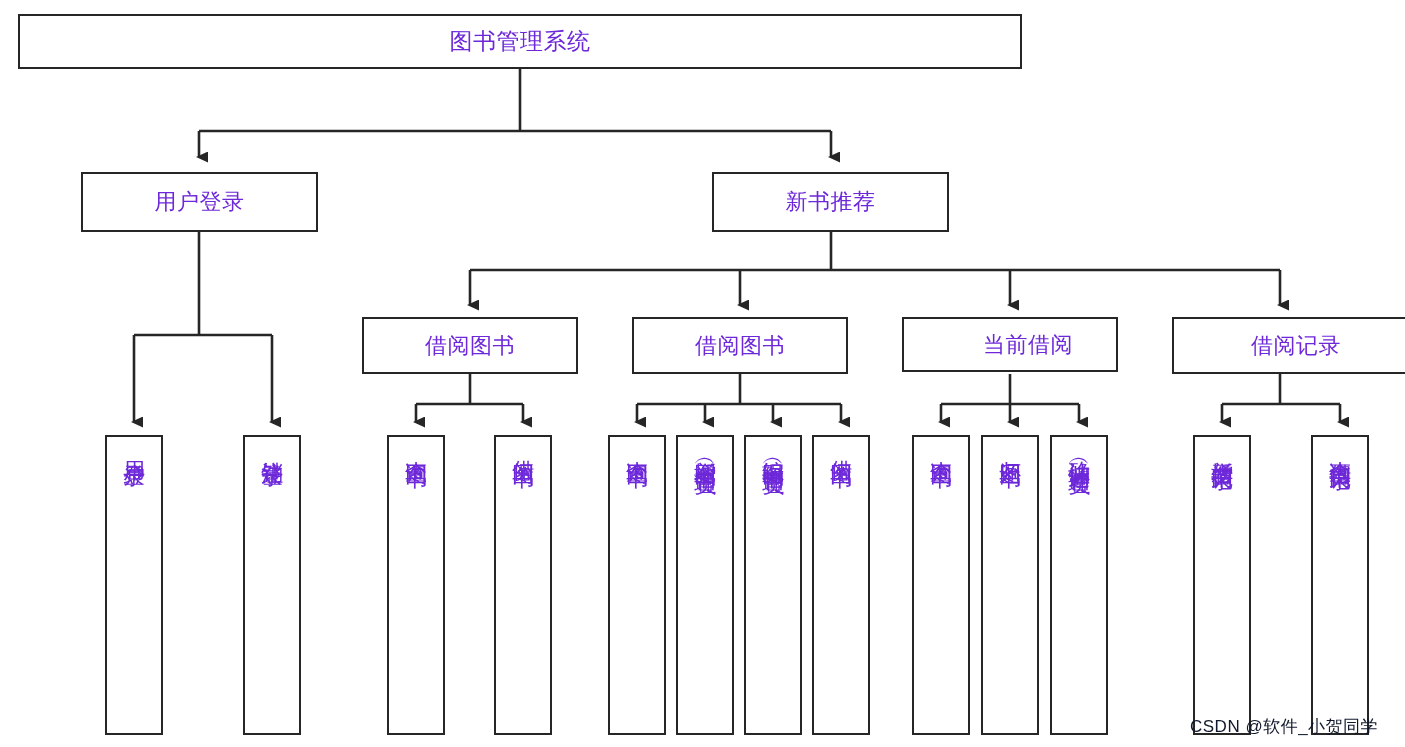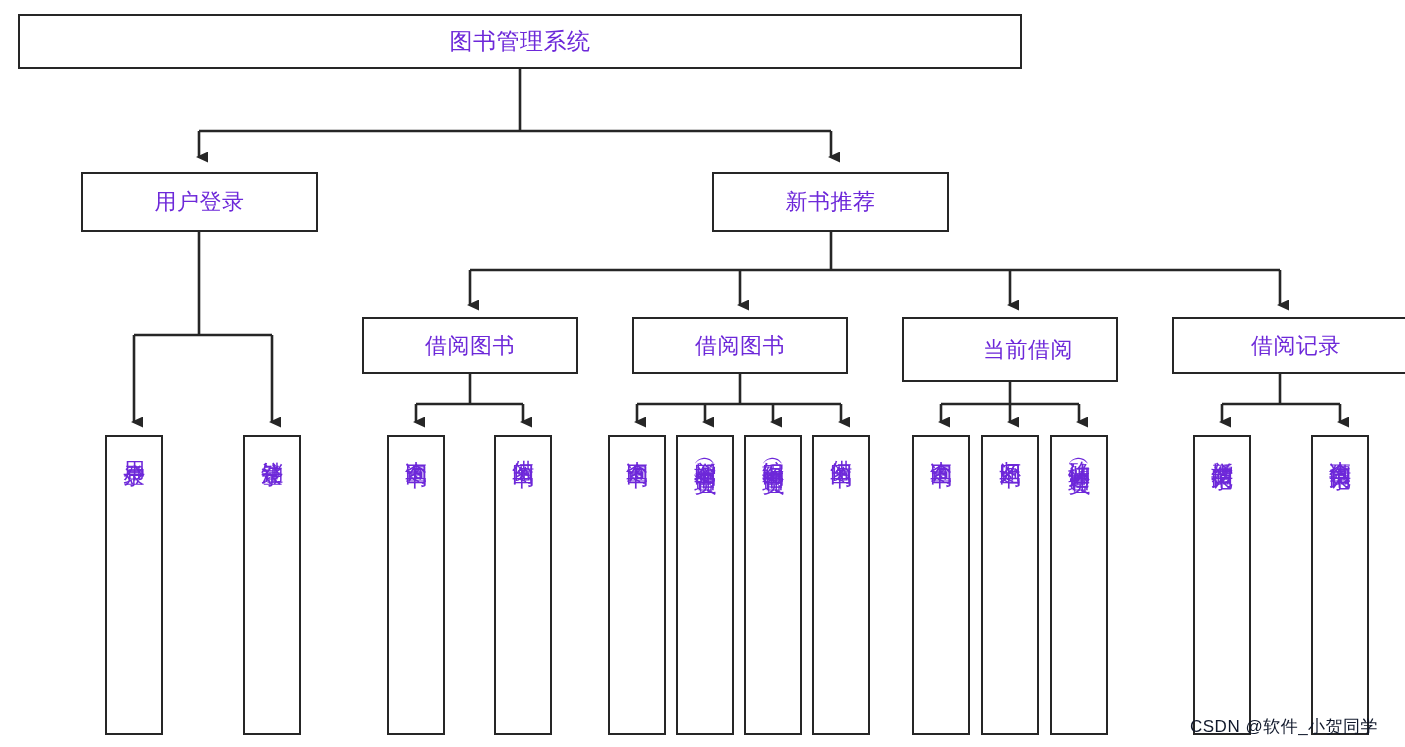--- a/index.html
+++ b/index.html
@@ -132,21 +132,21 @@
   <div class="node branch" style="left:712px; top:172px; width:237px; height:60px;">
     <span class="label">新书推荐</span>
   </div>
 
   <div class="node branch" style="left:362px; top:317px; width:216px; height:57px;">
     <span class="label">借阅图书</span>
   </div>
   <div class="node branch" style="left:632px; top:317px; width:216px; height:57px;">
     <span class="label">借阅图书</span>
   </div>
-  <div class="node branch" style="left:902px; top:317px; width:216px; height:65px;padding-left:36px;">
+  <div class="node branch" style="left:902px; top:317px; width:216px; height:55px;padding-left:36px;">
     <span class="label">当前借阅</span>
   </div>
   <div class="node branch" style="left:1172px; top:317px; width:248px; height:57px;">
     <span class="label">借阅记录</span>
   </div>
 
   <div class="node leaf" style="left:105px; top:435px; width:58px; height:300px;">
     <span class="label">用户登录</span>
   </div>
   <div class="node leaf" style="left:243px; top:435px; width:58px; height:300px;">

